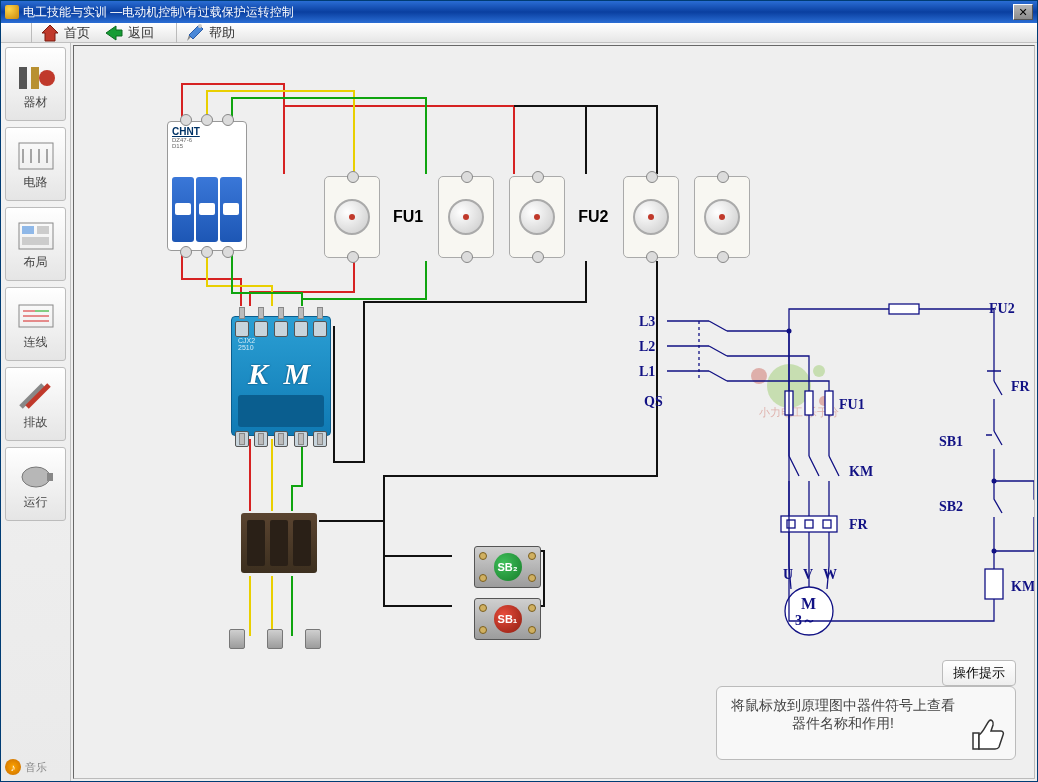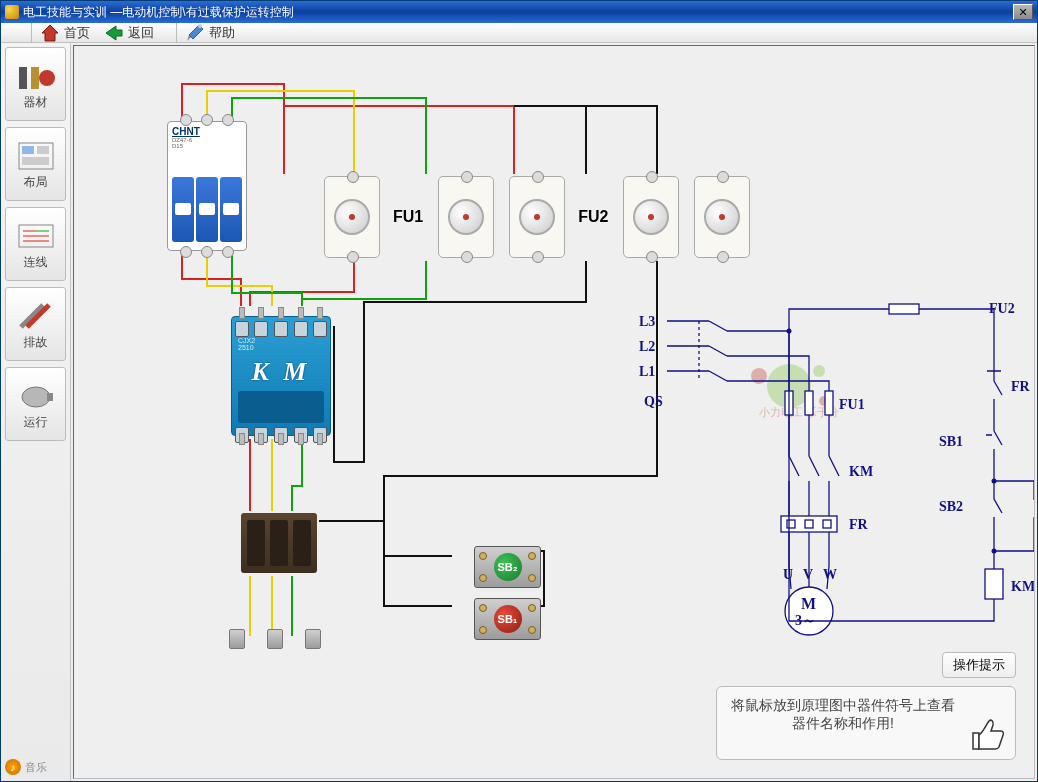--- a/index.html
+++ b/index.html
@@ -51,21 +51,21 @@
   .fuse .cap { width:32px;height:32px;border-radius:50%; background:radial-gradient(circle at 35% 35%, #fff, #c9c9c9); border:2px solid #aaa; position:relative;}
   .fuse .cap .dot{ width:6px;height:6px;background:#c0392b;border-radius:50%;position:absolute;top:13px;left:13px;}
   .fuse .term-t, .fuse .term-b { position:absolute; width:10px;height:10px;border:1px solid #888;border-radius:50%;background:#dcdcdc; left:22px; }
   .fuse .term-t{top:-6px;} .fuse .term-b{bottom:-6px;}
   .fuse-label { display:flex;align-items:center; font-weight:bold; font-size:16px; color:#000; margin-left:-2px;}
 
   .contactor { left:157px; top:270px; width:100px; height:120px; background:linear-gradient(to bottom,#2b9fd4,#0f7ab4); border:1px solid #0a5e8f; border-radius:4px; }
   .contactor .row { display:flex; justify-content:space-around; }
   .contactor .row.term div{width:12px;height:14px;background:#c7d4dc;border:1px solid #555; border-radius:2px;}
   .contactor .row.top {padding-top:4px;}
-  .contactor .label{ text-align:center;font-family:serif;font-weight:bold;font-style:italic;font-size:26px;color:#fff; text-shadow:0 0 2px #003a5d; letter-spacing:4px; margin-top:6px;}
+  .contactor .label{ text-align:center;font-family:serif;font-weight:bold;font-style:italic;font-size:30px;color:#fff; text-shadow:0 0 2px #003a5d; letter-spacing:4px; margin-top:6px;}
   .contactor .box{ margin:4px 6px; height:32px;background:#0a5e8f;border-radius:3px;}
   .contactor .small{font-size:7px;color:#d4ebf6;padding-left:6px;}
   .contactor .tt, .contactor .tb { position:absolute; left:0; right:0; display:flex; justify-content:space-around;}
   .contactor .tt{top:-10px;} .contactor .tb{bottom:-10px;}
   .contactor .tt div, .contactor .tb div { width:4px;height:10px;background:#bcbcbc;border:1px solid #888;}
 
   .thermal { left:167px; top:467px; width:76px; height:60px; background:linear-gradient(to bottom,#5a4430,#3c2f1f); border-radius:3px; display:flex; justify-content:space-around; align-items:center; padding:6px 4px; box-sizing:border-box; }
   .thermal .blk{width:18px;height:46px;background:#2a2017;border-radius:2px;}
   
   .ground-terms { left:155px; top:583px; display:flex; gap:22px;}
@@ -86,21 +86,21 @@
   .schematic .thin { stroke:#111184; stroke-width:1.3; fill:none; }
   .schematic .thin2 { stroke:#111184; stroke-width:1.3; fill:#fff; }
   
   
   .wires { position:absolute; left:0; top:0; width:100%; height:100%; pointer-events:none; }
   .wires path { fill:none; stroke-width:2; }
   .w-red{stroke:#d62222;} .w-yel{stroke:#e9cf00;} .w-grn{stroke:#0fa40f;} .w-blk{stroke:#111;}
   
   
   .hint-panel { position:absolute; right:18px; bottom:18px; width:300px; }
-  .hint-title { float:right; border:1px solid #bbb; background:linear-gradient(to bottom,#fff,#eee); padding:3px 10px; font-size:13px; border-radius:4px; margin-bottom:8px;}
+  .hint-title { float:right; border:1px solid #bbb; background:linear-gradient(to bottom,#fff,#eee); padding:3px 10px; font-size:13px; border-radius:4px; margin-bottom:0;}
   .hint-body { clear:both; border:1px solid #bbb; background:#f8f8f8; border-radius:6px; padding:10px 60px 10px 14px; font-size:14px; color:#444; position:relative; min-height:52px; text-align:center;}
   .thumb { position:absolute; right:8px; bottom:6px; width:42px; height:42px; }
 
   
   .splash { position:absolute; left:655px; top:300px; width:120px; height:80px; opacity:.35; }
 </style>
 </head>
 <body>
 
 <div class="window">
@@ -153,20 +153,29 @@
               <rect x="14" y="6" width="8" height="22" fill="#b89030"></rect>
               <circle cx="30" cy="17" r="8" fill="#c0392b"></circle>
             </svg>
         </div>
         <span>器材</span>
       </div>
       <div class="sbtn">
         <div class="sico">
           <svg width="38" height="30">
               <rect x="2" y="2" width="34" height="26" fill="none" stroke="#888"></rect>
+              <path d="M6 8v14 M14 8v14 M22 8v14 M30 8v14" stroke="#555"></path>
+            </svg>
+        </div>
+        <span>电路</span>
+      </div>
+      <div class="sbtn">
+        <div class="sico">
+          <svg width="38" height="30">
+              <rect x="2" y="2" width="34" height="26" fill="none" stroke="#888"></rect>
               <rect x="5" y="5" width="12" height="8" fill="#8fb8e8"></rect>
               <rect x="20" y="5" width="12" height="8" fill="#ccc"></rect>
               <rect x="5" y="16" width="27" height="8" fill="#ccc"></rect>
             </svg>
         </div>
         <span>布局</span>
       </div>
       <div class="sbtn">
         <div class="sico">
           <svg width="38" height="30">

